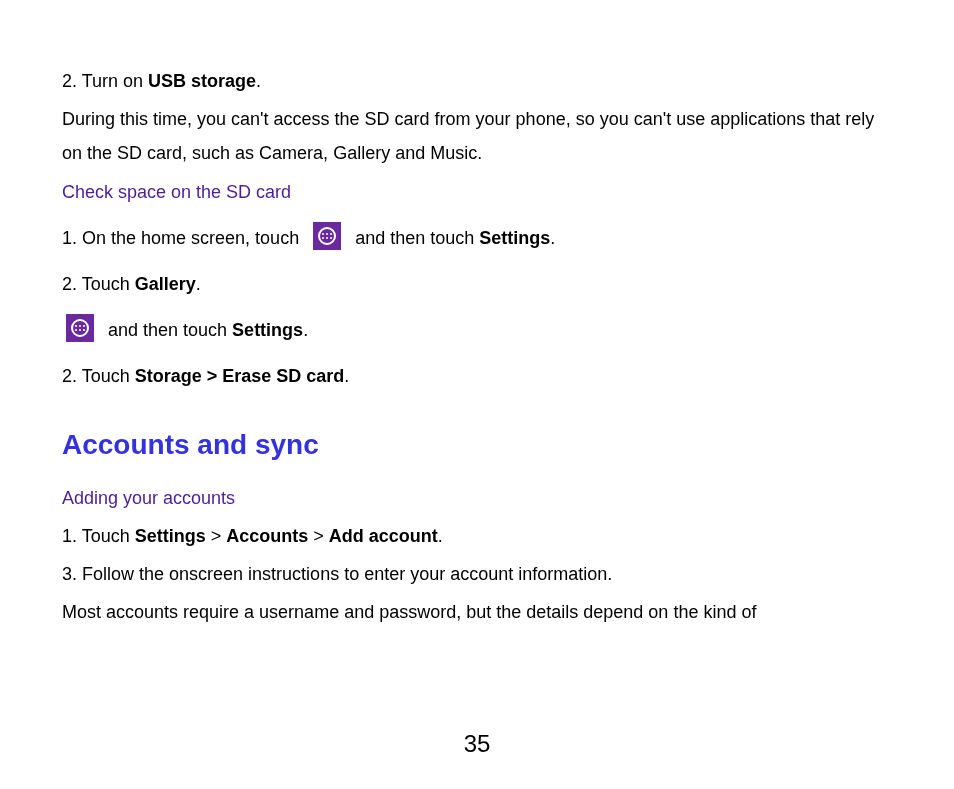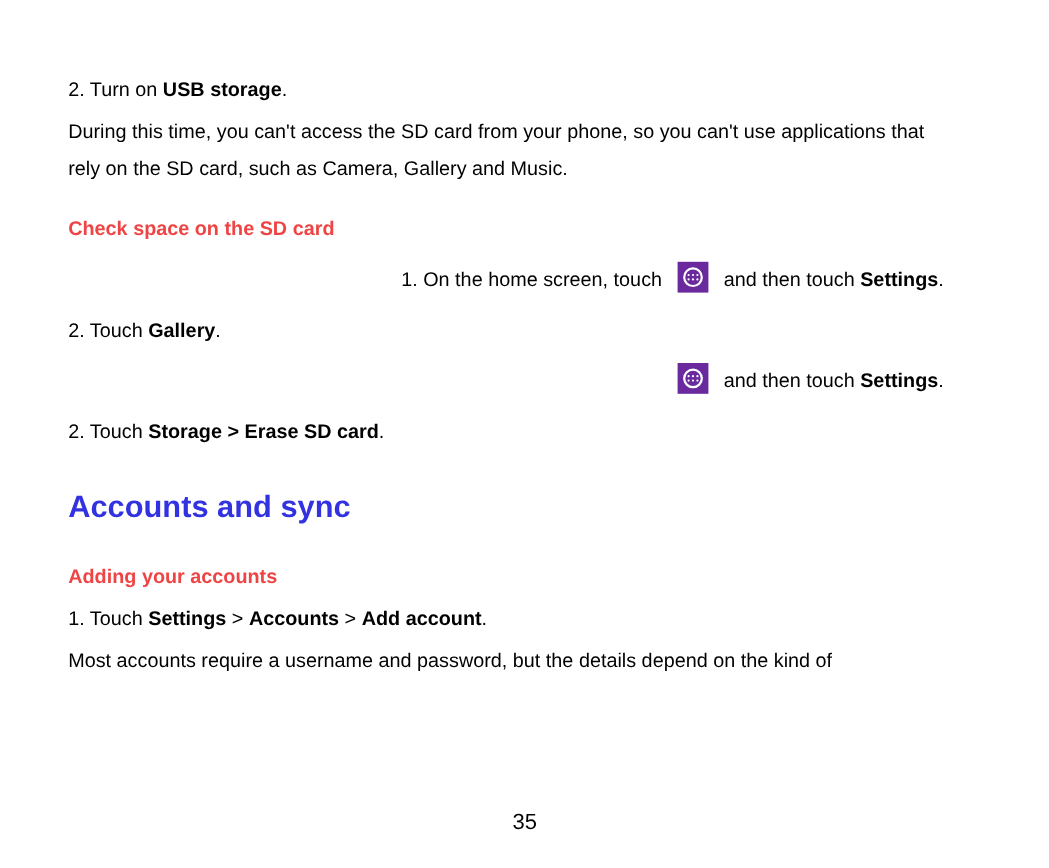--- a/index.html
+++ b/index.html
@@ -8,29 +8,29 @@
       color: #000;
       background: #fff;
       margin: 0;
       padding: 0;
       width: 954px;
       height: 789px;
       position: relative;
       line-height: 1.9;
     }
     .page {
-      padding: 60px 96px 0 62px;
+      padding: 60px 62px 0 62px;
     }
     .body-text {
       margin: 0;
     }
     .sub-head {
-      color: #ef4444;
-      font-weight: bold;
-      margin: 20px 0 4px 0;
+      color: #4c1d95;
+      font-weight: normal;
+      margin: 4px 0 4px 0;
     }
     .section-head {
       color: #3232e0;
       font-weight: bold;
       font-size: 28px;
       margin: 24px 0 10px 0;
     }
     .bold { font-weight: bold; }
     .apps-icon {
       display: inline-block;
@@ -63,29 +63,28 @@
     .apps-icon .dots span {
       width: 2px; height: 2px;
       background: #fff;
       border-radius: 50%;
     }
     .inline-line {
       display: flex;
       align-items: center;
       flex-wrap: wrap;
       margin: 12px 0;
-      justify-content: flex-end;
     }
     .inline-line > span { white-space: pre; }
     .page-num {
       position: absolute;
       bottom: 22px;
       left: 0; right: 0;
       text-align: center;
-      font-size: 20px;
+      font-size: 24px;
     }
     .step { margin: 4px 0; }
   </style>
 </head>
 <body>
 
 <div class="page">
 
   <p class="body-text step">
     <span>2. Turn on </span><span class="bold">USB storage</span><span>.</span>
@@ -126,17 +125,18 @@
   </p>
 
   <p class="section-head">Accounts and sync</p>
 
   <p class="sub-head">Adding your accounts</p>
 
   <p class="body-text step">
     <span>1. Touch </span><span class="bold">Settings</span><span> &gt; </span><span class="bold">Accounts</span><span> &gt; </span><span class="bold">Add account</span><span>.</span>
   </p>
 
+  <p class="body-text step">3. Follow the onscreen instructions to enter your account information.</p>
   <p class="body-text">Most accounts require a username and password, but the details depend on the kind of</p>
 
 </div>
 
 <div class="page-num">35</div>
 
 </body></html>

